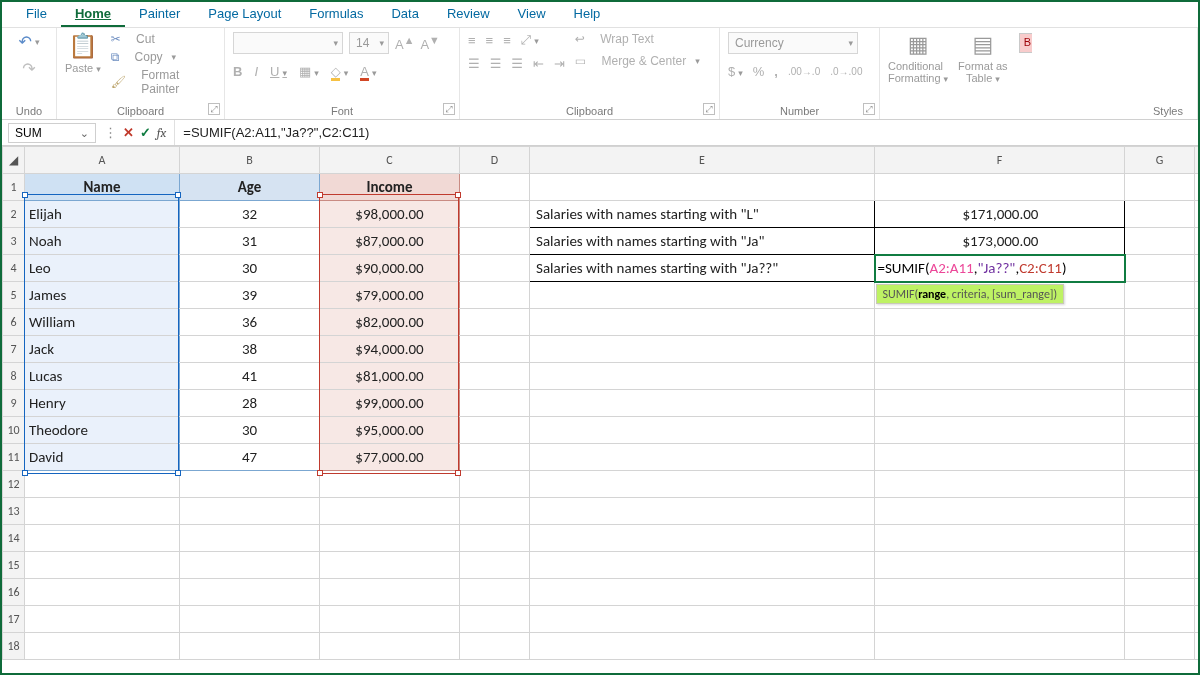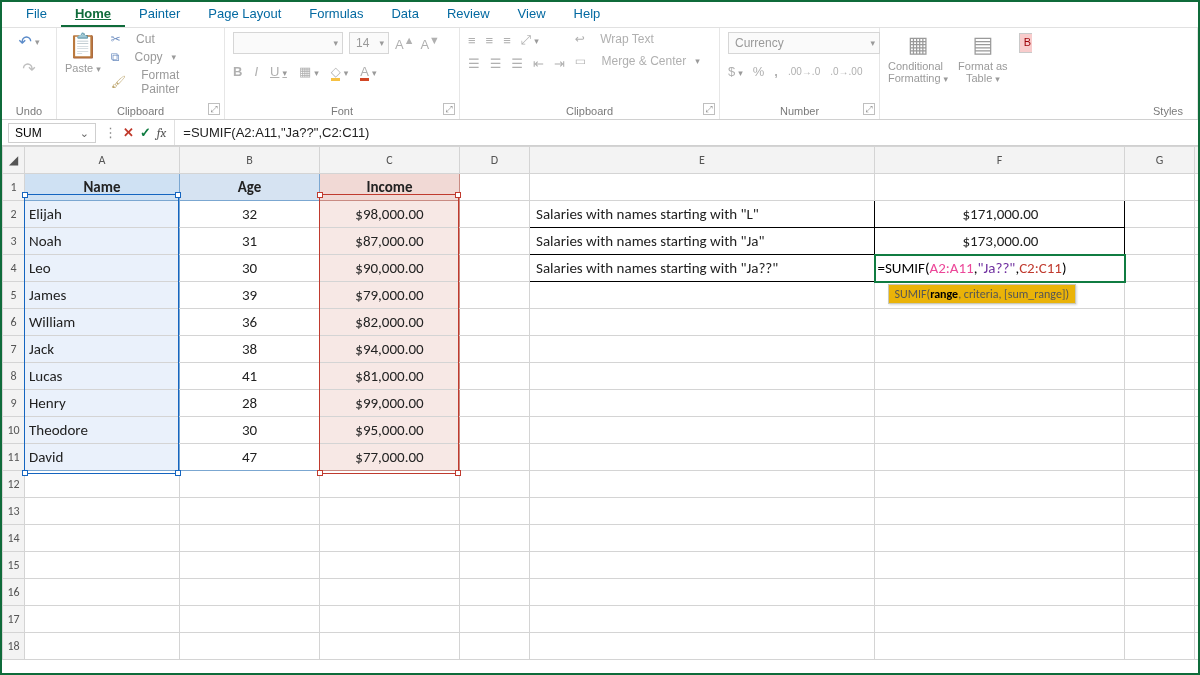--- a/index.html
+++ b/index.html
@@ -69,21 +69,21 @@
   .sideCell { border: 1px solid #000 !important; padding-left: 6px; }
   .sideVal { text-align: center; }
 
   
   .edit-cell { border: 2px solid #107c41 !important; padding: 0 2px; font-size: 15px; white-space: nowrap; background: #fff !important; position: relative; }
   .edit-cell .t-blk { color: #000; }
   .edit-cell .t-blue { color: #ec4899; }
   .edit-cell .t-purple { color: #7030a0; }
   .edit-cell .t-red { color: #c03a2e; }
 
-  .tooltip { position: absolute; top: 100%; left: 12px; margin-top: 3px; background: #eab308; border: 1px solid #c9c9b8; padding: 2px 6px; font-size: 12px; color: #555; white-space: nowrap; box-shadow: 1px 1px 2px rgba(0,0,0,0.15); text-align: right; }
+  .tooltip { position: absolute; top: 100%; left: 0; margin-top: 3px; background: #bef264; border: 1px solid #c9c9b8; padding: 2px 6px; font-size: 12px; color: #555; white-space: nowrap; box-shadow: 1px 1px 2px rgba(0,0,0,0.15); text-align: right; }
   .tooltip b { color: #000; }
 
   
   .style-cell { display: inline-block; width: 70px; height: 20px; border: 1px solid #c9c9c9; font-size: 11px; padding: 2px 4px; margin: 1px; }
 
   
   .range-outline { position: absolute; pointer-events: none; }
   .ro-blue { border: 1px solid #1565c0; }
   .ro-red { border: 1px solid #c03a2e; }
 </style>
@@ -170,21 +170,21 @@
         <div class="row"><span>↩</span>&nbsp;<span>Wrap Text</span></div>
         <div class="row dd"><span>▭</span>&nbsp;<span>Merge &amp; Center</span></div>
       </div>
     </div>
     <div class="title">Clipboard</div>
     <div class="launcher">⤢</div>
   </div>
 
   <div class="grp" style="width:160px">
     <div class="body col">
-      <span class="combo" style="width:152px">Currency</span>
+      <span class="combo" style="width:130px">Currency</span>
       <div class="row muted" style="gap:10px">
         <span class="dd">$</span>
         <span>%</span>
         <span><b>,</b></span>
         <span style="font-size:10px">.00→.0</span>
         <span style="font-size:10px">.0→.00</span>
       </div>
     </div>
     <div class="title">Number</div>
     <div class="launcher">⤢</div>

